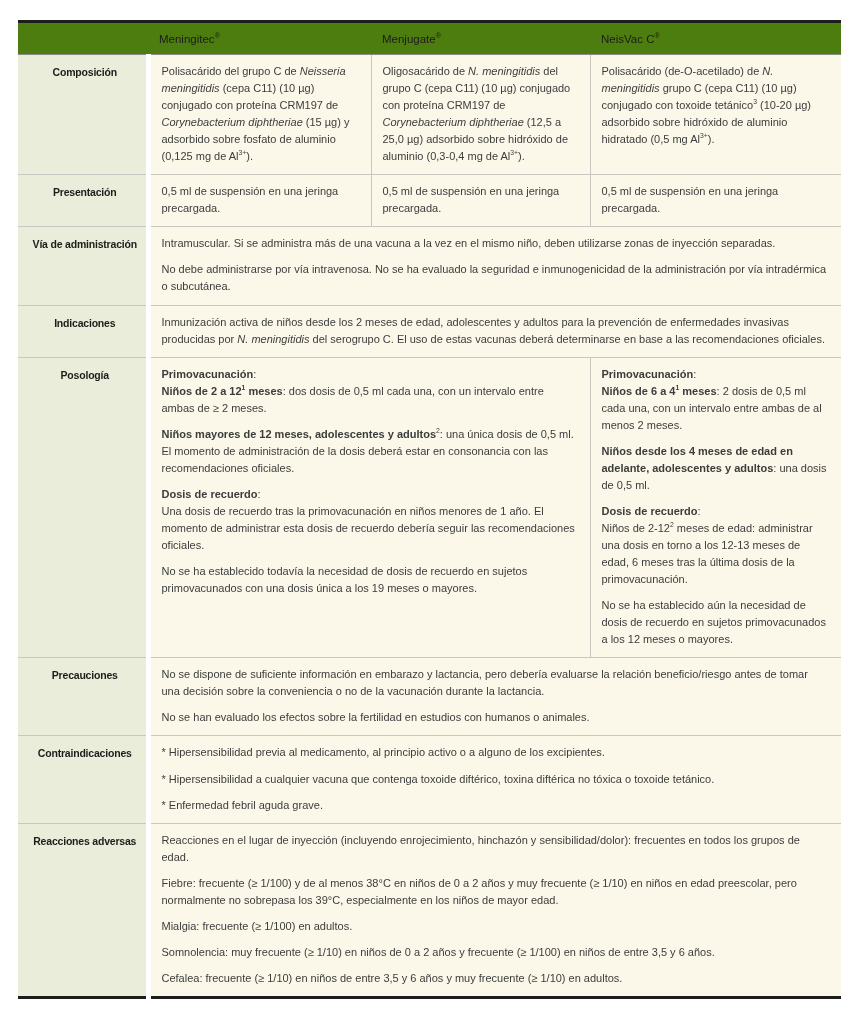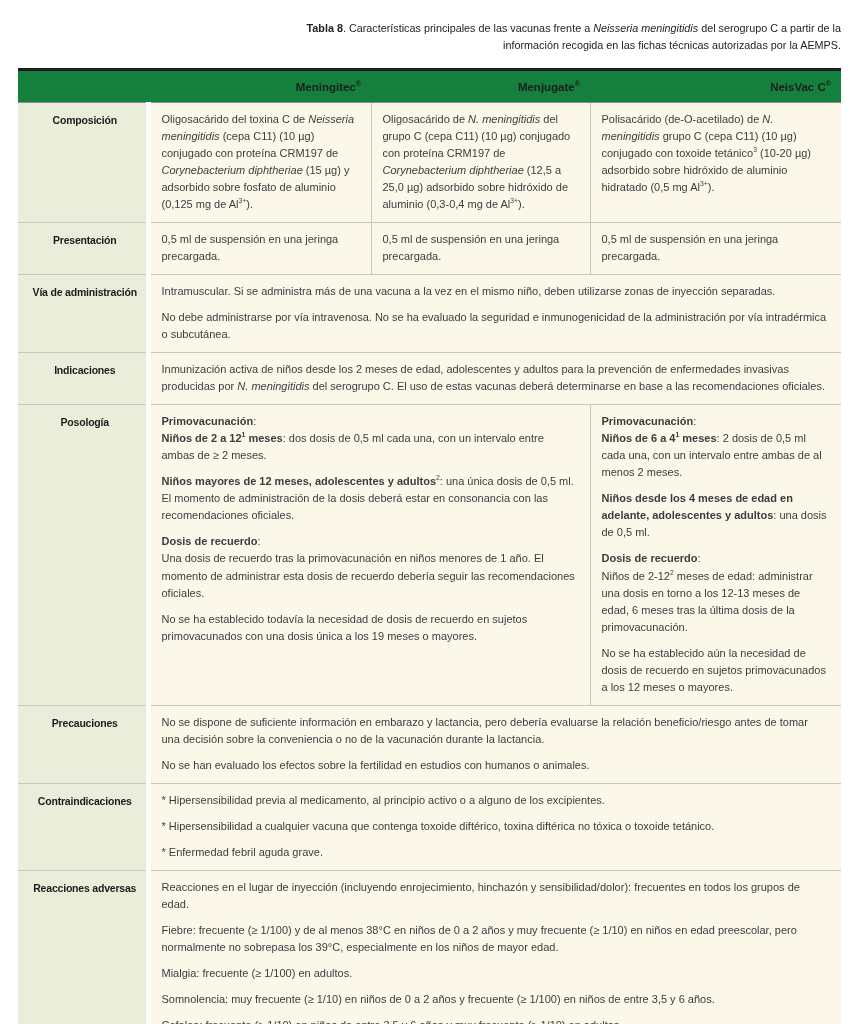--- a/index.html
+++ b/index.html
@@ -33,27 +33,27 @@
     table-layout:fixed;
     border-collapse:collapse;
     border-top:3px solid var(--heavy-rule);
     border-bottom:3px solid var(--heavy-rule);
   }
   col.c-label{width:130px;}
   col.c-1{width:223px;}
   col.c-2{width:219px;}
   col.c-3{width:251px;}
   thead th{
-    text-align:right;
+    text-align:left;
     font-size:11.5px;
-    font-weight:700;
+    font-weight:400;
     color:var(--heading-text);
     padding:10px 10px 9px 11px;
     border-bottom:1px solid #8a8a8a;
-    background:#15803d;
+    background:#4d7c0f;
   }
   tbody td{
     vertical-align:top;
     font-size:11px;
     line-height:1.55;
     border-top:1px solid var(--rule);
   }
   td.label-cell{
     background:var(--label-bg);
     font-weight:700;
@@ -76,42 +76,41 @@
   td.data-cell p:last-child{margin-bottom:0;}
   .b{font-weight:700;}
   .i{font-style:italic;}
   sup{font-size:62%;line-height:0;vertical-align:super;}
 </style>
 </head>
 <body>
 
 <div class="page">
 
-  <p class="table-title"><span class="b">Tabla 8</span><span>. Características principales de las vacunas frente a </span><span class="i">Neisseria meningitidis</span><span> del serogrupo C a partir de la información recogida en las fichas técnicas autorizadas por la AEMPS.</span></p>
 
   <table class="vaccine-table">
     <colgroup>
       <col class="c-label">
         <col class="c-1">
         <col class="c-2">
         <col class="c-3">
     </colgroup>
     <thead>
       <tr>
         <th></th>
         <th><span>Meningitec</span><sup>®</sup></th>
         <th><span>Menjugate</span><sup>®</sup></th>
         <th><span>NeisVac C</span><sup>®</sup></th>
       </tr>
     </thead>
     <tbody>
         <tr>
           <td class="label-cell">Composición</td>
           <td class="data-cell">
-            <p><span>Oligosacárido del toxina C de </span><span class="i">Neisseria meningitidis</span><span> (cepa C11) (10 µg) conjugado con proteína CRM197 de </span><span class="i">Corynebacterium diphtheriae</span><span> (15 µg) y adsorbido sobre fosfato de aluminio (0,125 mg de Al</span><sup>3+</sup><span>).</span></p>
+            <p><span>Polisacárido del grupo C de </span><span class="i">Neisseria meningitidis</span><span> (cepa C11) (10 µg) conjugado con proteína CRM197 de </span><span class="i">Corynebacterium diphtheriae</span><span> (15 µg) y adsorbido sobre fosfato de aluminio (0,125 mg de Al</span><sup>3+</sup><span>).</span></p>
           </td>
           <td class="data-cell">
             <p><span>Oligosacárido de </span><span class="i">N. meningitidis</span><span> del grupo C (cepa C11) (10 µg) conjugado con proteína CRM197 de </span><span class="i">Corynebacterium diphtheriae</span><span> (12,5 a 25,0 µg) adsorbido sobre hidróxido de aluminio (0,3-0,4 mg de Al</span><sup>3+</sup><span>).</span></p>
           </td>
           <td class="data-cell">
             <p><span>Polisacárido (de-O-acetilado) de </span><span class="i">N. meningitidis</span><span> grupo C (cepa C11) (10 µg) conjugado con toxoide tetánico</span><sup>3</sup><span> (10-20 µg) adsorbido sobre hidróxido de aluminio hidratado (0,5 mg Al</span><sup>3+</sup><span>).</span></p>
           </td>
         </tr>
         <tr>
           <td class="label-cell">Presentación</td>

